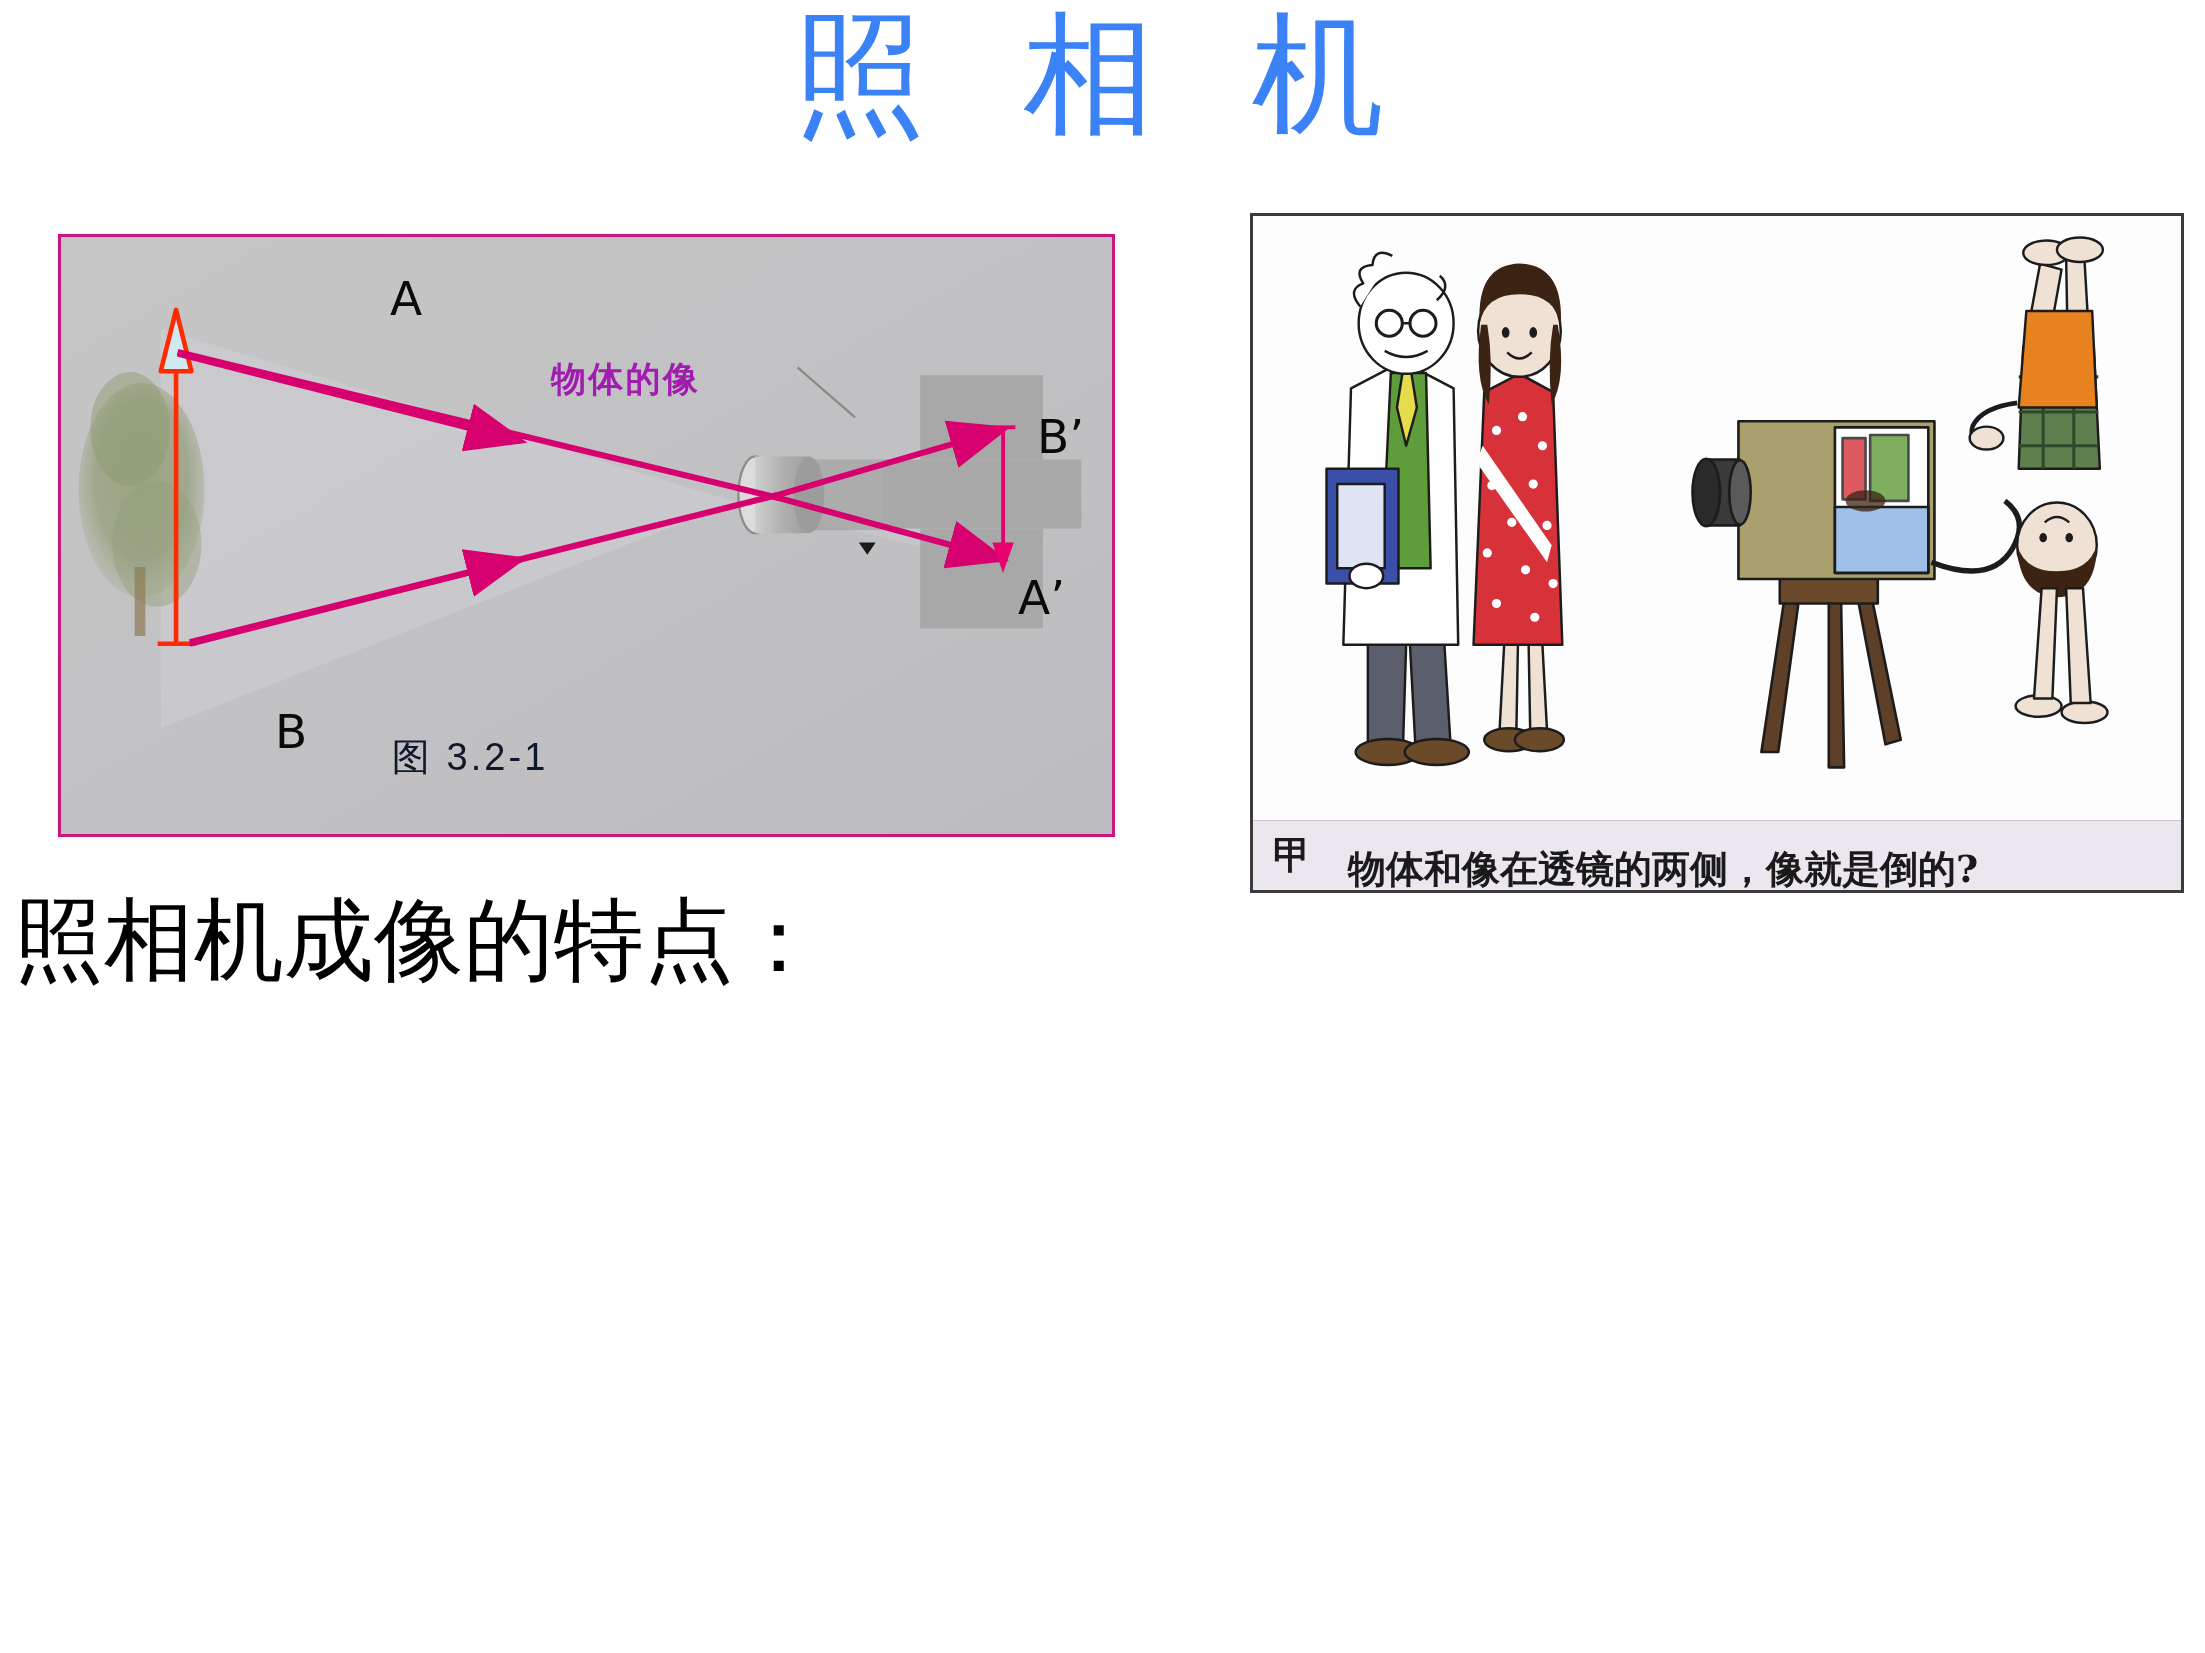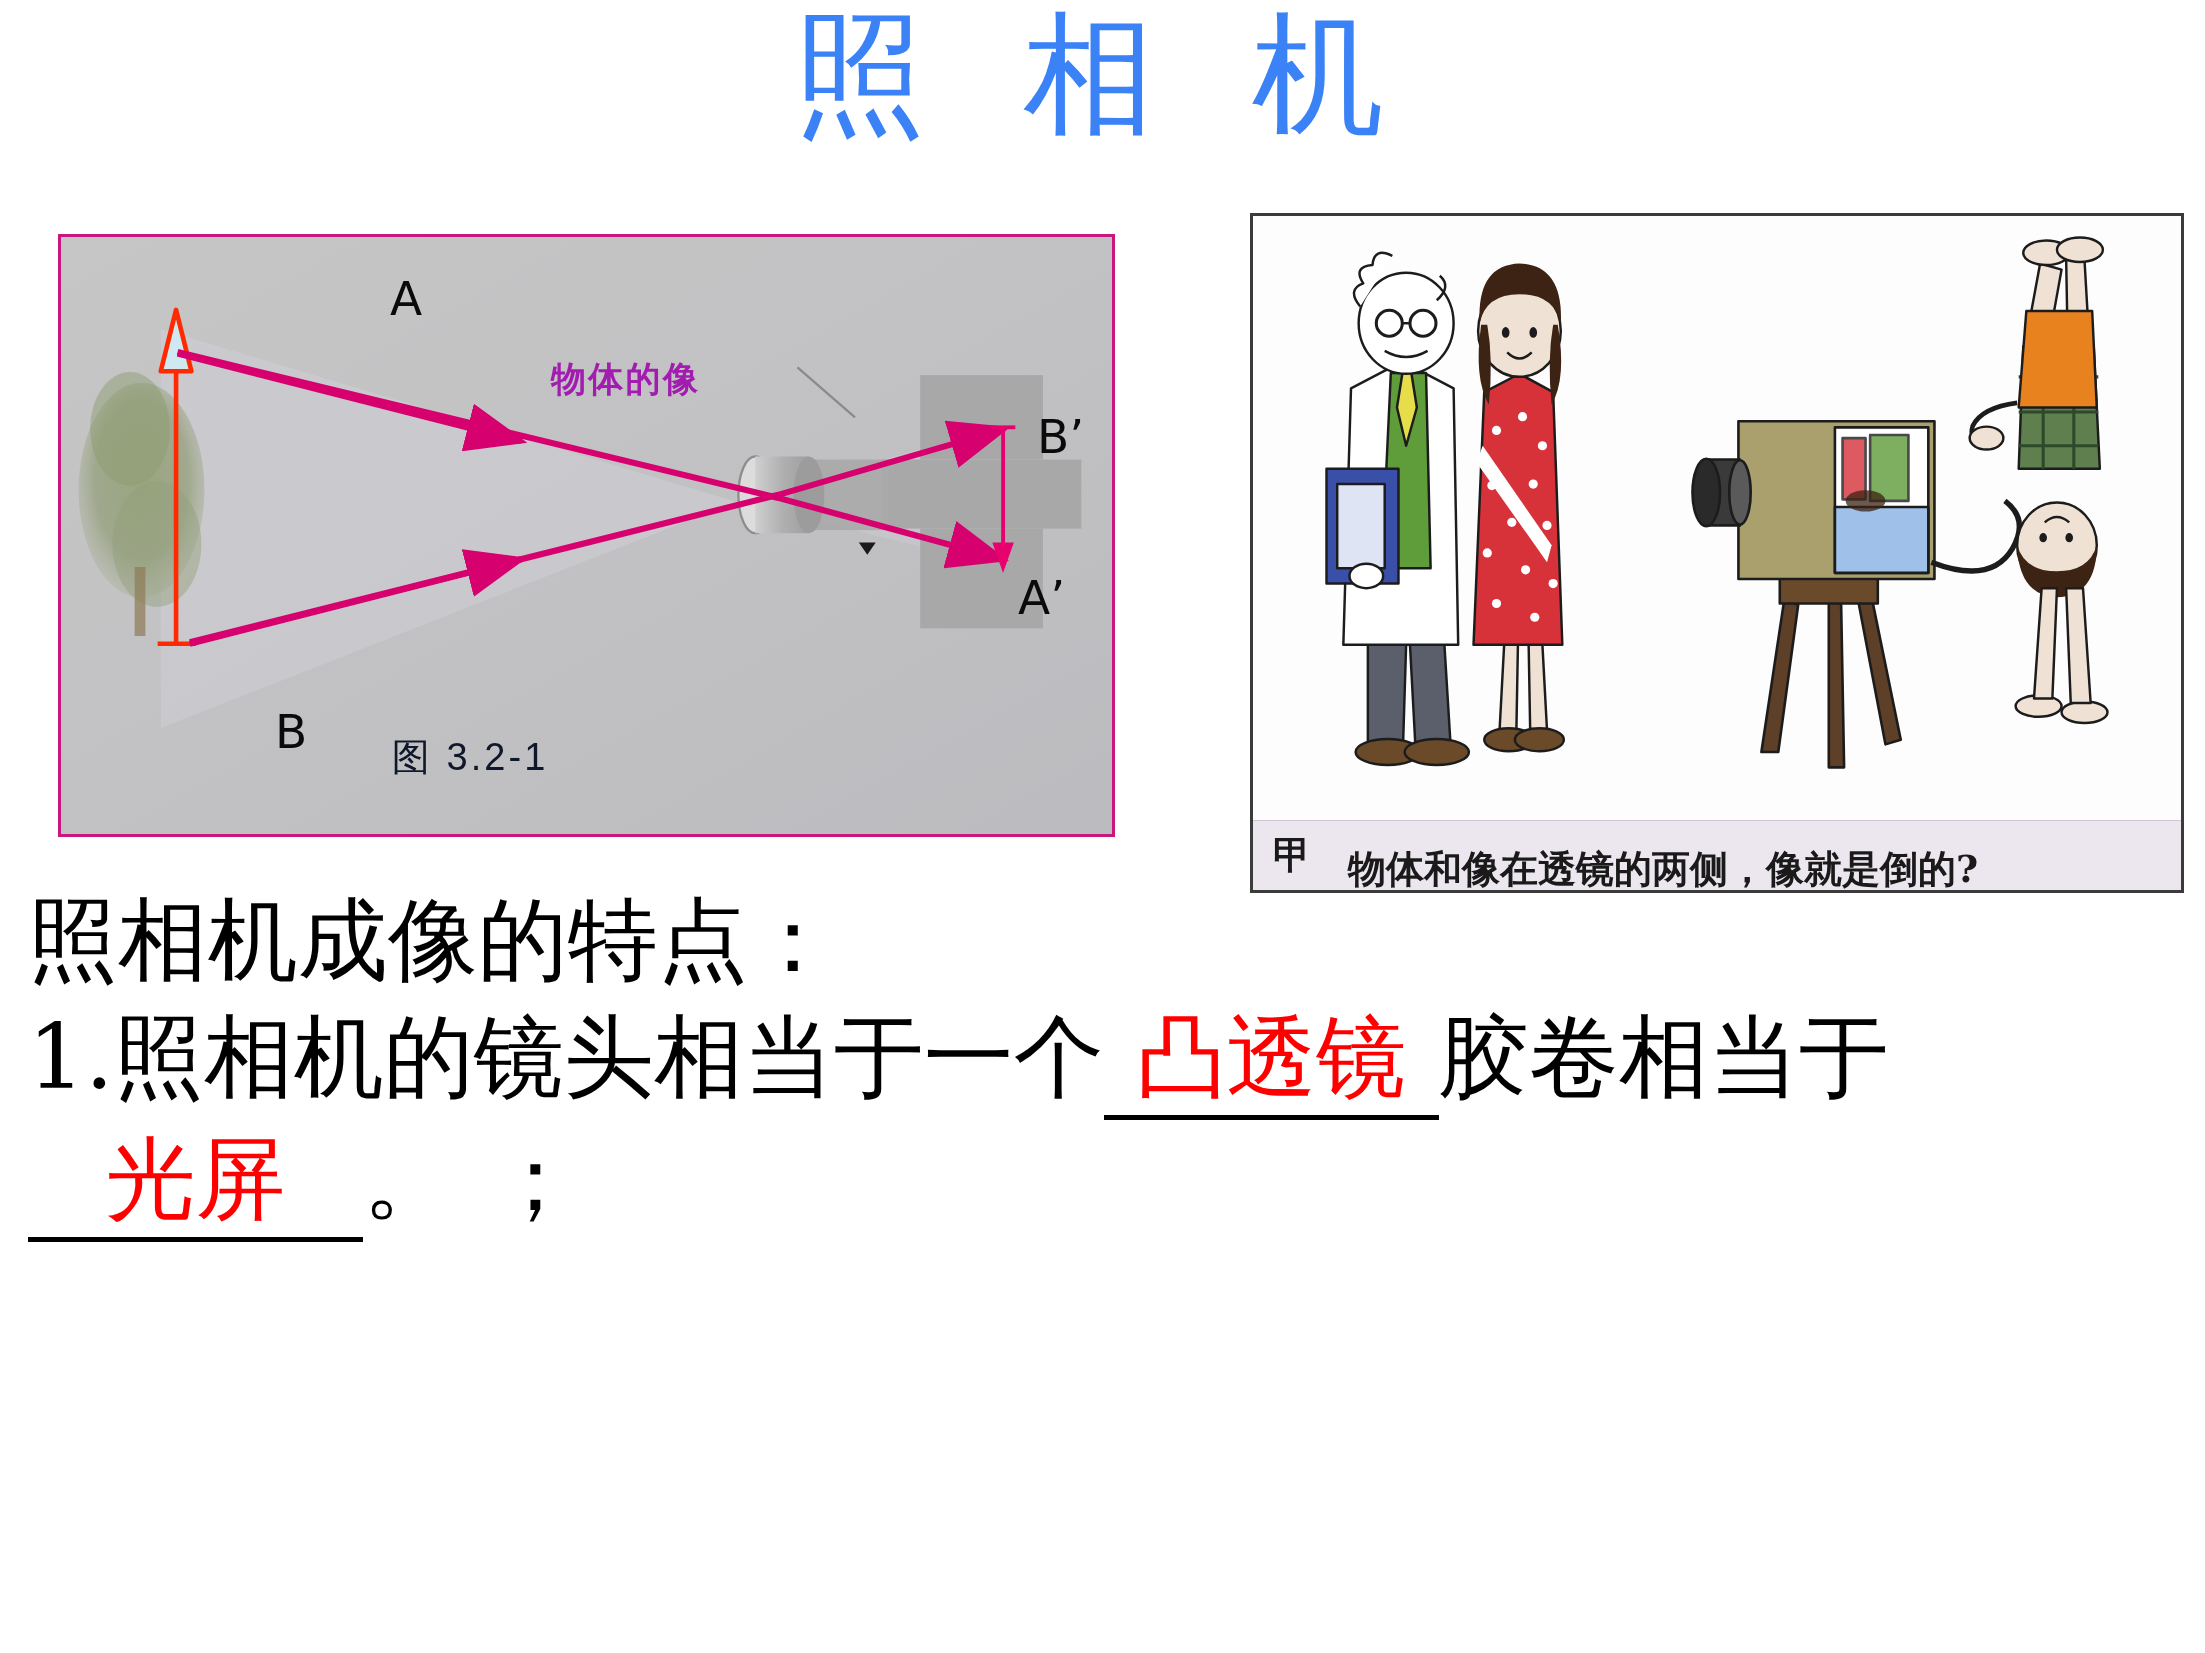--- a/index.html
+++ b/index.html
@@ -137,21 +137,20 @@
     left: 13.8px;
     top: 881px;
     width: 2191px;
     font-family: "DejaVu Serif", "Liberation Serif", serif;
     font-size: 90px;
     line-height: 1.30;
     color: #000000;
   }
   #body-text .line {
     white-space: nowrap;
-    margin-left: 14px;
   }
   #body-text .line.wrap {
     white-space: normal;
   }
   .blank {
     color: #ff0000;
     border-bottom: 5.4px solid #000000;
     padding: 0 3.1px;
     display: inline-block;
     min-width: 31px;
@@ -391,21 +390,18 @@
     <span class="cap-text">物体和像在透镜的两侧，像就是倒的?</span>
   </div>
 </div>
 
 <div id="body-text">
 
   <div class="line">
     <span>照相机成像的特点：</span>
   </div>
 
-  <div class="line wrap">
-    <span>1.</span><span>照相机的镜头相当于一个</span><span class="blank blank-wide">凸透镜</span><span>胶卷</span><span>相当于</span><span class="blank blank-wide">光屏</span><span>。</span><span class="sp"></span><span>；</span>
-  </div>
 
 
 
 
 </div>
 
 
 </body></html>

